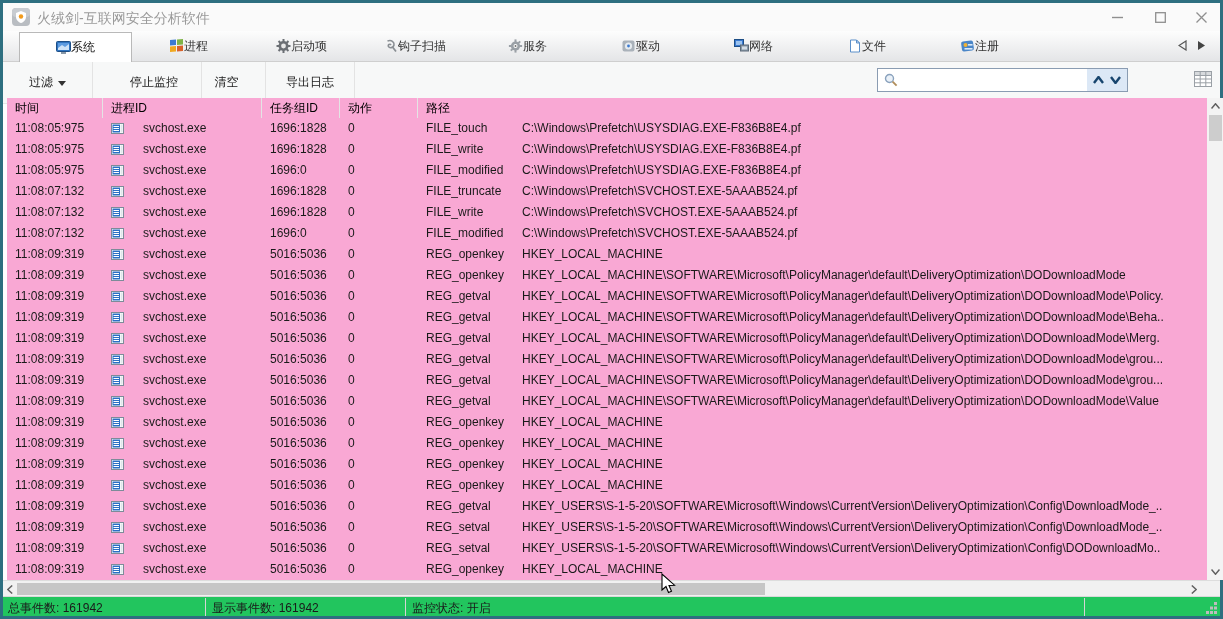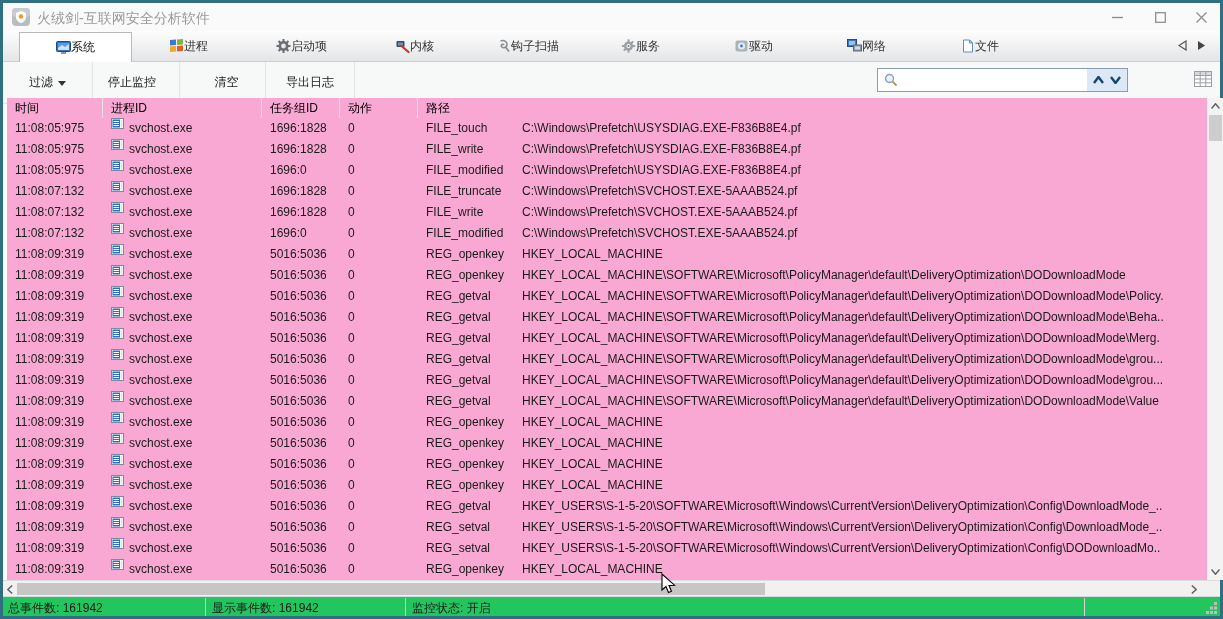--- a/index.html
+++ b/index.html
@@ -49,21 +49,21 @@
   
   .tablewrap { position:absolute; left:4px; top:95px; width:1217px; height:482px; background:#f9a8d4; }
   .grid6 { display:grid; grid-template-columns:96px 159px 78px 78px 96px 1fr; }
   .thead { height:20px; width:1200px; }
   .hcell { padding-left:8px; line-height:20px; border-right:1px solid #e4e4e4;
            font-size:12px; color:#000; white-space:nowrap; overflow:hidden; }
   .hcell:last-child { border-right:none; }
   .rows { width:1200px; }
   .row { height:21px; width:1200px; }
   .cell { line-height:21px; padding-left:8px; white-space:nowrap; overflow:hidden; }
-  .pname { display:flex; gap:5px; }
+  .pname { display:flex; align-items:center; gap:19px; }
   .exeicon { width:13px; height:11px; flex:0 0 auto; }
 
   
   .vscroll { position:absolute; right:0; top:0; width:17px; height:482px; background:#f3f3f3; }
   .vthumb { position:absolute; left:2px; top:17px; width:13px; height:26px; background:#cdcdcd; }
   .varrow { position:absolute; left:0; width:17px; height:16px; display:flex;
             align-items:center; justify-content:center; }
   .hscroll { position:absolute; left:0; top:577px; width:1217px; height:16px;
              background:#f1f1f1; border-top:1px solid #ddd; }
   .hthumb { position:absolute; left:14px; top:2px; width:748px; height:12px; background:#c6c6c6; }
@@ -136,28 +136,20 @@
             <rect x="0" y="6" width="14" height="2"></rect>
         <rect x="6" y="0" width="2" height="14" transform="rotate(45 7 7)"></rect>
             <rect x="0" y="6" width="14" height="2" transform="rotate(45 7 7)"></rect>
           </g>
         <circle cx="7" cy="7" r="2.4" fill="#e8e8e8"></circle>
       </svg>
       <span>启动项</span>
     </div>
     <div class="tab">
       <svg class="ticon" viewBox="0 0 14 14">
-        <rect x="1" y="2" width="8" height="6" rx="1" fill="#3e4a66"></rect>
-        <rect x="2.5" y="3.5" width="5" height="3" fill="#7c8db0"></rect>
-        <path d="M6 7 L13 13" stroke="#c0392b" stroke-width="2.2" stroke-linecap="round"></path>
-      </svg>
-      <span>内核</span>
-    </div>
-    <div class="tab">
-      <svg class="ticon" viewBox="0 0 14 14">
         <path d="M4 2 C8 0.5 11 3 10.5 6 C10 9 6 9.5 5 7.5 C4 5.7 6.5 4.5 7.5 6" fill="none" stroke="#8a8f94" stroke-width="1.6"></path>
         <path d="M9 8 L12.5 12.5" stroke="#8a8f94" stroke-width="1.8"></path>
       </svg>
       <span>钩子扫描</span>
     </div>
     <div class="tab">
       <svg class="ticon" viewBox="0 0 14 14">
         <circle cx="7" cy="7" r="4.6" fill="#9aa0a6"></circle>
         <g fill="#9aa0a6">
             <rect x="6" y="0.4" width="2" height="13.2"></rect>
@@ -186,36 +178,45 @@
       </svg>
       <span>网络</span>
     </div>
     <div class="tab">
       <svg class="ticon" viewBox="0 0 14 14">
         <path d="M3 1 H9 L12 4 V13 H3 Z" fill="#fff" stroke="#5b8fc9" stroke-width="1"></path>
         <path d="M9 1 L9 4 H12 Z" fill="#cfe0f3" stroke="#5b8fc9" stroke-width="1"></path>
       </svg>
       <span>文件</span>
     </div>
+    <div class="tab">
+      <svg class="ticon" viewBox="0 0 14 14">
+        <rect x="1" y="2" width="12" height="10" rx="2" fill="#4a86c8" transform="rotate(-8 7 7)"></rect>
+        <circle cx="5" cy="6" r="2" fill="#f2b233"></circle>
+        <rect x="7.5" y="5" width="4.5" height="1.6" fill="#dce9f7"></rect>
+        <rect x="4" y="9" width="8" height="1.6" fill="#dce9f7"></rect>
+      </svg>
+      <span>注册</span>
+    </div>
     <div class="tabscroll">
       <svg width="9" height="11" viewBox="0 0 9 11">
           <path d="M8 1 L1 5.5 L8 10 Z" fill="none" stroke="#555" stroke-width="1.2"></path>
         </svg>
       <svg width="9" height="11" viewBox="0 0 9 11">
           <path d="M1 1 L8 5.5 L1 10 Z" fill="#444"></path>
         </svg>
     </div>
   </div>
 
   <div class="toolbar">
     <div class="tbtn" style="left:0;width:90px;">
       <span>过滤</span>
       <span class="caret"></span>
     </div>
-    <div class="tbtn" style="left:82px;width:95px;">
+    <div class="tbtn" style="left:104px;width:95px;">
       <span>停止监控</span>
     </div>
     <div class="tbtn" style="left:185px;width:78px;">
       <span>清空</span>
     </div>
     <div class="tbtn" style="left:263px;width:89px;">
       <span>导出日志</span>
     </div>
     <div class="searchbox">
       <span class="magwrap">

